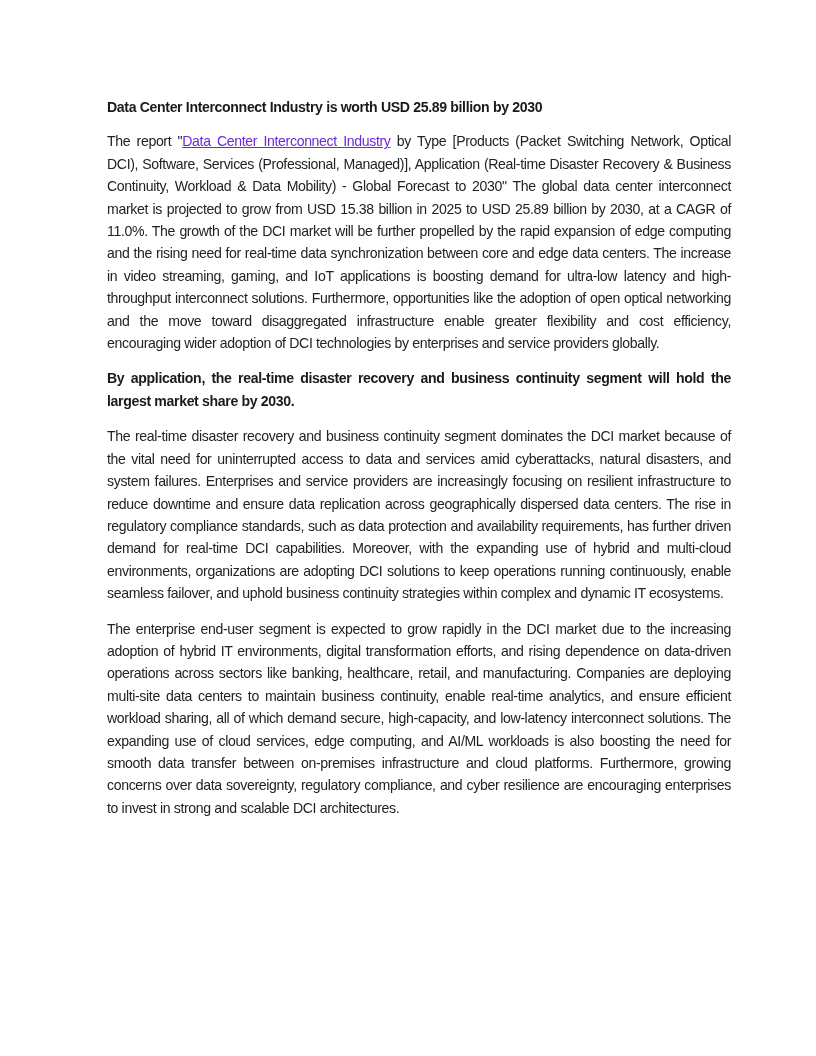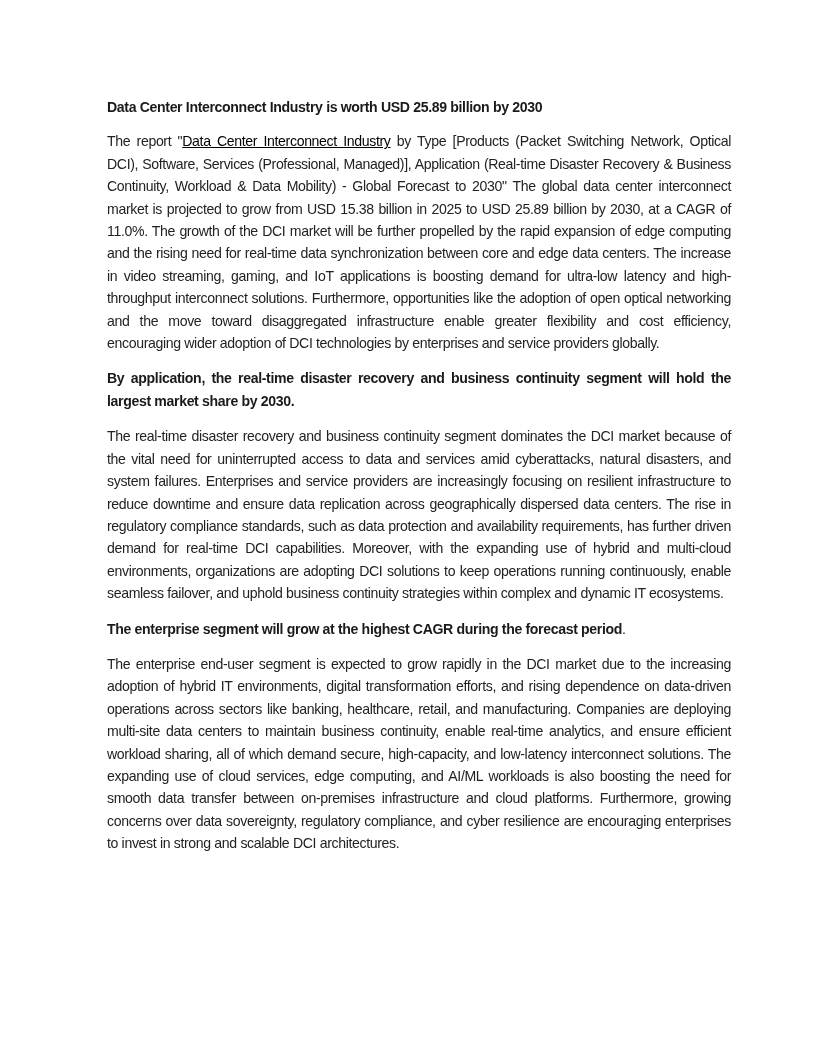--- a/index.html
+++ b/index.html
@@ -20,31 +20,30 @@
     margin: 0 0 13px 0;
     text-align: justify;
     text-align-last: left;
   }
   .page p.heading {
     font-weight: bold;
     color: #1a1a1a;
   }
   .page p.first { margin-bottom: 12px; }
   a.report-link {
-    color: #000000;
+    color: #6d28d9;
   }
 </style>
 </head>
 <body>
 
 <div class="page">
   <p class="heading first">Data Center Interconnect Industry is worth USD 25.89 billion by 2030</p>
 
   <p><span>The report "</span><a class="report-link" href="#">Data Center Interconnect Industry</a><span> by Type [Products (Packet Switching Network, Optical DCI), Software, Services (Professional, Managed)], Application (Real-time Disaster Recovery &amp; Business Continuity, Workload &amp; Data Mobility) - Global Forecast to 2030" The global data center interconnect market is projected to grow from USD 15.38 billion in 2025 to USD 25.89 billion by 2030, at a CAGR of 11.0%. The growth of the DCI market will be further propelled by the rapid expansion of edge computing and the rising need for real-time data synchronization between core and edge data centers. The increase in video streaming, gaming, and IoT applications is boosting demand for ultra-low latency and high-throughput interconnect solutions. Furthermore, opportunities like the adoption of open optical networking and the move toward disaggregated infrastructure enable greater flexibility and cost efficiency, encouraging wider adoption of DCI technologies by enterprises and service providers globally.</span></p>
 
   <p class="heading"><span>By application, the real-time disaster recovery and business continuity segment will hold the largest market share by 2030.</span><span></span></p>
 
   <p>The real-time disaster recovery and business continuity segment dominates the DCI market because of the vital need for uninterrupted access to data and services amid cyberattacks, natural disasters, and system failures. Enterprises and service providers are increasingly focusing on resilient infrastructure to reduce downtime and ensure data replication across geographically dispersed data centers. The rise in regulatory compliance standards, such as data protection and availability requirements, has further driven demand for real-time DCI capabilities. Moreover, with the expanding use of hybrid and multi-cloud environments, organizations are adopting DCI solutions to keep operations running continuously, enable seamless failover, and uphold business continuity strategies within complex and dynamic IT ecosystems.</p>
 
-  <p><span class="bold" style="font-weight:bold;color:#1a1a1a;">The enterprise segment will grow at the highest CAGR during the forecast period</span><span>.</span></p>
 
   <p>The enterprise end-user segment is expected to grow rapidly in the DCI market due to the increasing adoption of hybrid IT environments, digital transformation efforts, and rising dependence on data-driven operations across sectors like banking, healthcare, retail, and manufacturing. Companies are deploying multi-site data centers to maintain business continuity, enable real-time analytics, and ensure efficient workload sharing, all of which demand secure, high-capacity, and low-latency interconnect solutions. The expanding use of cloud services, edge computing, and AI/ML workloads is also boosting the need for smooth data transfer between on-premises infrastructure and cloud platforms. Furthermore, growing concerns over data sovereignty, regulatory compliance, and cyber resilience are encouraging enterprises to invest in strong and scalable DCI architectures.</p>
 </div>
 
 </body></html>

